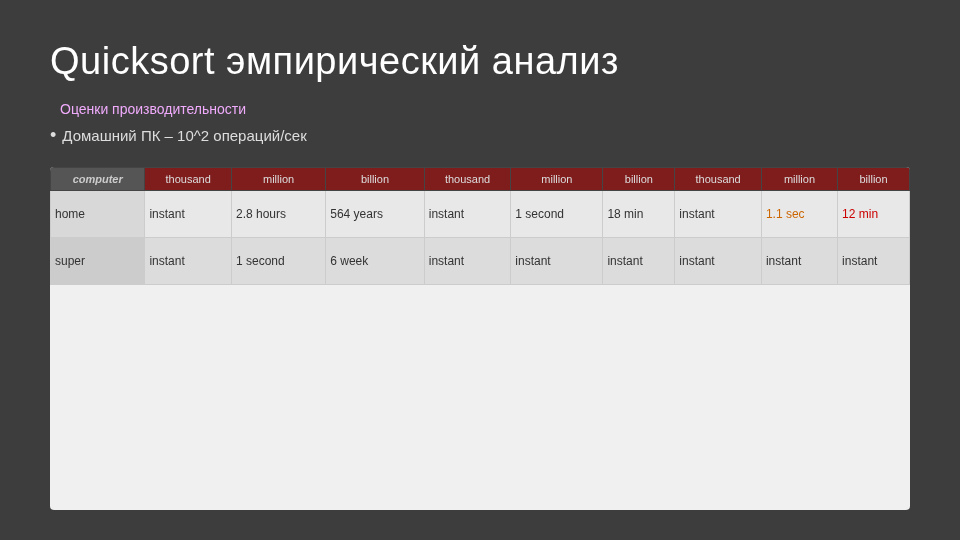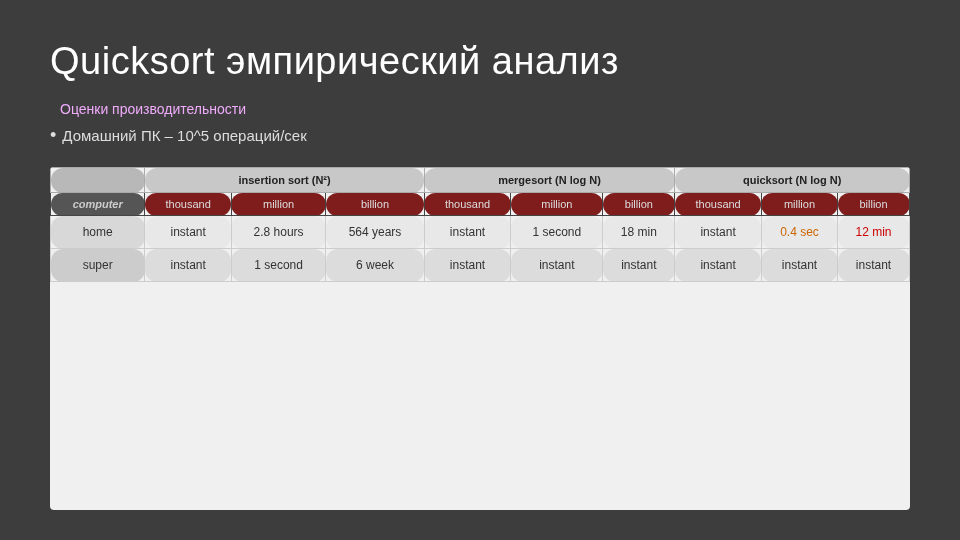--- a/index.html
+++ b/index.html
@@ -1,15 +1,15 @@
 <!DOCTYPE html>
 <html><head>
   <meta charset="utf-8">
   <style>
-    * { margin: 0; padding: 0; box-sizing: border-box; border-radius: 12px; }
+    * { margin: 0; padding: 0; box-sizing: border-box; }
 
     body {
       width: 960px;
       height: 540px;
       background-color: #3d3d3d;
       font-family: 'Segoe UI', Arial, sans-serif;
       color: #ffffff;
       overflow: hidden;
     }
 
@@ -97,22 +97,21 @@
       background-color: #555555;
       color: #cccccc;
       font-style: italic;
       font-weight: bold;
     }
 
     
     .data-row td {
       background-color: #e8e8e8;
       color: #333;
-      text-align: center;
-      padding: 9px 4px;
+      padding: 16px 4px;
       font-size: 12px;
       border: 1px solid #ccc;
     }
 
     .data-row td.computer-cell {
       background-color: #d8d8d8;
       color: #333;
       font-weight: 400;
     }
 
@@ -136,32 +135,26 @@
   </style>
 </head>
 <body>
 
 <div class="slide">
   <h1 class="title">Quicksort эмпирический анализ</h1>
 
   <div class="subtitle">Оценки производительности</div>
 
   <div class="bullets-section">
-    <div class="bullet">Домашний ПК – 10^5 операций/сек</div>
+    <div class="bullet">Домашний ПК – 10^2 операций/сек</div>
   </div>
 
   <div class="table-container">
     <table>
       <thead>
-        <tr class="header-group">
-          <th class="empty"></th>
-          <th colspan="3">insertion sort (N²)</th>
-          <th colspan="3">mergesort (N log N)</th>
-          <th colspan="3">quicksort (N log N)</th>
-        </tr>
         <tr class="header-sub">
           <th class="computer-col">computer</th>
           <th>thousand</th>
           <th>million</th>
           <th>billion</th>
           <th>thousand</th>
           <th>million</th>
           <th>billion</th>
           <th>thousand</th>
           <th>million</th>
@@ -171,21 +164,21 @@
       <tbody>
         <tr class="data-row">
           <td class="computer-cell">home</td>
           <td>instant</td>
           <td>2.8 hours</td>
           <td>564 years</td>
           <td>instant</td>
           <td>1 second</td>
           <td>18 min</td>
           <td>instant</td>
-          <td class="highlight-orange">0.4 sec</td>
+          <td class="highlight-orange">1.1 sec</td>
           <td class="highlight-red">12 min</td>
         </tr>
         <tr class="data-row">
           <td class="computer-cell">super</td>
           <td>instant</td>
           <td>1 second</td>
           <td>6 week</td>
           <td>instant</td>
           <td>instant</td>
           <td>instant</td>

